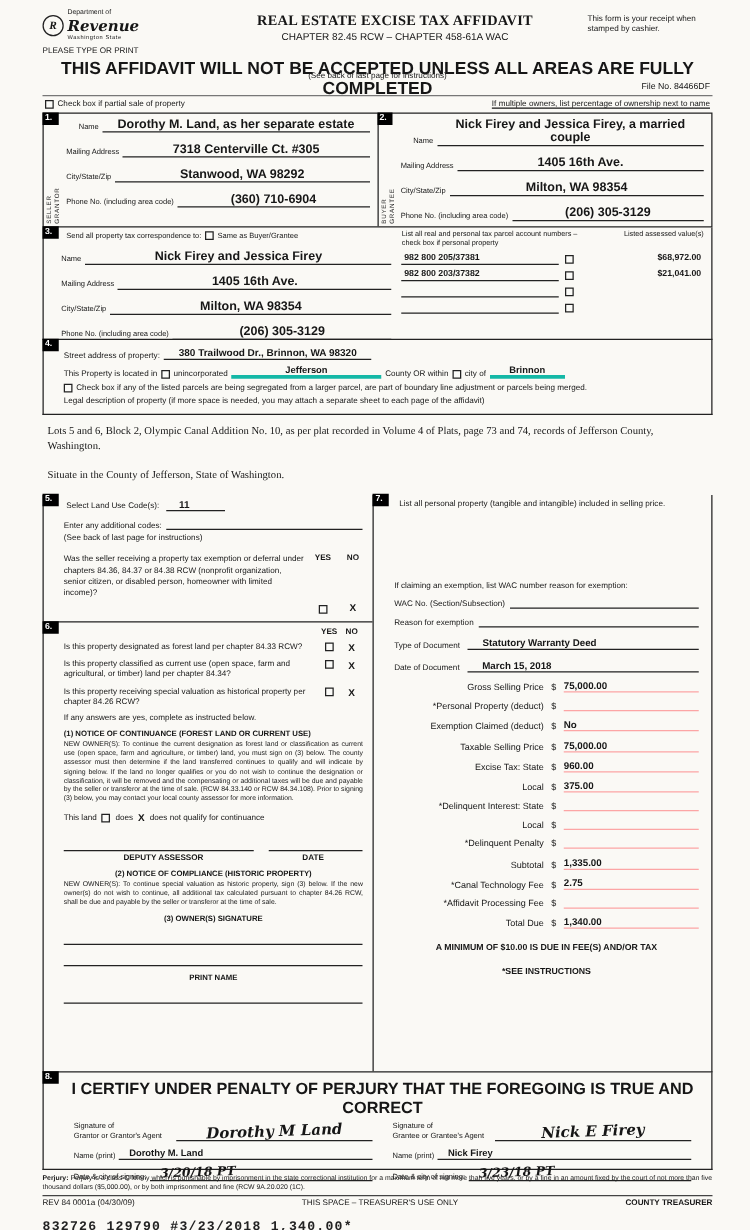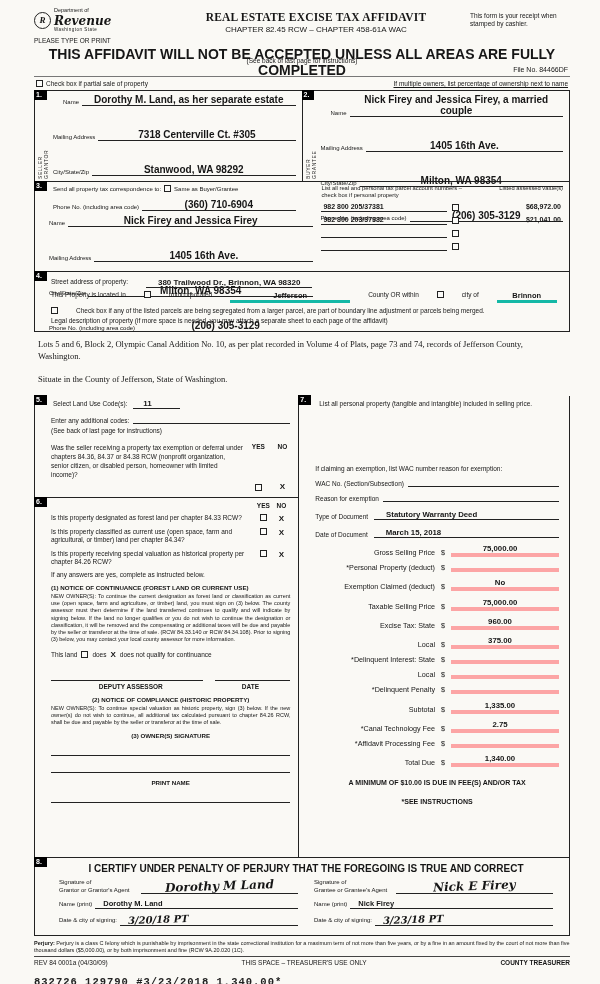--- a/index.html
+++ b/index.html
@@ -28,39 +28,39 @@
 .toprule{border-top:1px solid #777}
 .partial-row{height:13px;display:flex;justify-content:space-between;align-items:center;font-size:6.5px;padding:0 2px}
 .partial-left{display:flex;align-items:center;gap:3px}
 .mo-note{text-decoration:underline}
 
 .parties{display:flex;height:92px;border:1px solid #222}
 .party{flex:1;position:relative;padding:1px 6px 2px 18px}
 .party+.party{border-left:1px solid #222}
 .side-label{position:absolute;left:2px;top:13px;bottom:2px;display:flex}
 .side-label span{writing-mode:vertical-rl;transform:rotate(180deg);font-size:5px;letter-spacing:.6px;color:#222;line-height:1.2}
-.frow{display:flex;align-items:flex-end;margin-top:23px;font-size:6px}
+.frow{display:flex;align-items:flex-end;margin-top:8px;font-size:6px}
 .frow .flabel{white-space:nowrap;margin-right:3px;padding-bottom:1px}
 .frow .fval{flex:1;border-bottom:1px solid #222;font-weight:bold;font-size:10px;text-align:center;padding:0 2px;min-height:9px}
 .name-row{margin-top:2px;padding-left:10px}
 
 .sec3{display:flex;height:90px;border:1px solid #222;border-top:none;position:relative;padding:2px 6px 4px 14px}
 .s3l{width:53%;padding-right:8px}
 .s3r{width:47%}
 .s3-corr{font-size:6px;display:flex;align-items:center;gap:3px;margin-left:4px;margin-top:1px}
 .s3r-head{display:flex;font-size:5.8px;gap:6px;line-height:1.25;margin-top:1px}
 .s3r-head .ph{flex:1.7}
 .s3r-head .ah{flex:1;text-align:right}
 .prow{display:flex;align-items:flex-end;margin-top:4px}
 .prow .pnum{flex:1.25;border-bottom:1px solid #222;font-size:7px;font-weight:bold;padding:0 2px;min-height:9px}
 .prow .cb{margin:0 5px 1px 5px}
 .prow .pval{flex:1;text-align:right;font-size:7px;font-weight:bold;min-height:9px;padding-right:2px}
 
 .sec4{position:relative;border:1px solid #222;border-top:none;height:60px;padding:2px 6px 2px 16px;font-size:6.5px}
-.s4r{display:flex;align-items:flex-start;margin-top:3.5px;gap:18px}
+.s4r{display:flex;align-items:flex-end;margin-top:3.5px;gap:3px}
 .street-val{font-weight:bold;font-size:8px;border-bottom:1px solid #222;padding:0 12px;margin-right:60px}
 .uval{font-weight:bold;font-size:7.5px;border-bottom:3px solid #14b8a6;text-align:center;padding:0 2px}
 .jval{width:120px}
 .bval{width:60px}
 .legal{height:64px;padding:6px 14px 0 4px;font-family:"Liberation Serif",serif;font-size:8.5px;line-height:1.45}
 .situate{margin-top:10px}
 
 .cols{display:flex;height:462px;border:1px solid #222;border-top:none}
 .coll{width:49.5%;border-right:1px solid #222;display:flex;flex-direction:column}
 .sec5{position:relative;border-bottom:1px solid #222;padding:2px 8px 6px 16px;font-size:6.5px}
@@ -97,33 +97,33 @@
 .s7-space{height:52px}
 .s7-exempt{margin-top:4px}
 .s7-lrow{display:flex;align-items:flex-end;margin-top:7px}
 .s7-lrow .xline{flex:1;border-bottom:1px solid #222;margin-left:4px;min-height:8px}
 .s7-doc{display:flex;align-items:flex-end;margin-top:8px}
 .s7-doc .dval{flex:1;font-weight:bold;font-size:7.8px;border-bottom:1px solid #222;margin-left:6px;padding-left:12px}
 .amounts{margin-top:6px}
 .amt-row{display:flex;align-items:flex-end;margin-top:6.2px;font-size:7.2px}
 .amt-label{flex:1;text-align:right;padding-right:6px;white-space:nowrap}
 .amt-dollar{width:10px;flex:none}
-.amt-val{width:108px;flex:none;border-bottom:4px solid #fca5a5;text-align:center;font-weight:bold;font-size:7.8px;padding-right:10px;min-height:9px}
+.amt-val{width:108px;flex:none;border-bottom:1px solid #fca5a5;text-align:left;font-weight:bold;font-size:7.8px;padding-right:10px;min-height:9px}
 .min-note{font-weight:bold;font-size:7px;text-align:center;margin-top:12px}
 
 .sec8{position:relative;border:1px solid #222;border-top:none;height:78px;padding:2px 8px 2px 16px}
-.certify{text-align:center;font-weight:bold;font-size:10px;margin-top:3px}
+.certify{text-align:center;font-weight:bold;font-size:13px;margin-top:3px}
 .sigrow{display:flex;margin-top:4px}
 .sigcol{flex:1;padding:0 8px;font-size:6px}
 .sig-top{display:flex;align-items:flex-end}
 .sig-lab{width:82px;line-height:1.35;flex:none}
 .sig-line{flex:1;border-bottom:1px solid #222;text-align:center}
 .script{display:inline-block;font:italic bold 12px "DejaVu Serif",serif;transform:rotate(-2deg);white-space:nowrap}
 .script.sm{font-size:10px}
-.nrow{display:flex;align-items:center;margin-top:5px}
+.nrow{display:flex;align-items:flex-end;margin-top:5px}
 .nrow .nlab{white-space:nowrap;margin-right:3px}
 .nrow .nval{flex:1;border-bottom:1px solid #222;font-weight:bold;font-size:7.5px;padding-left:8px;min-height:9px}
 
 .perjury{font-size:5.5px;line-height:1.3;margin-top:4px;height:16px}
 .footer-row{display:flex;justify-content:space-between;align-items:center;font-size:6.5px;border-top:1px solid #444;padding-top:2px}
 .footer-row .ct{font-weight:bold}
 .stamp{margin-top:10px;font:bold 10.5px "Liberation Mono",monospace;letter-spacing:1px;color:#222}
 </style>
 </head>
 <body>

